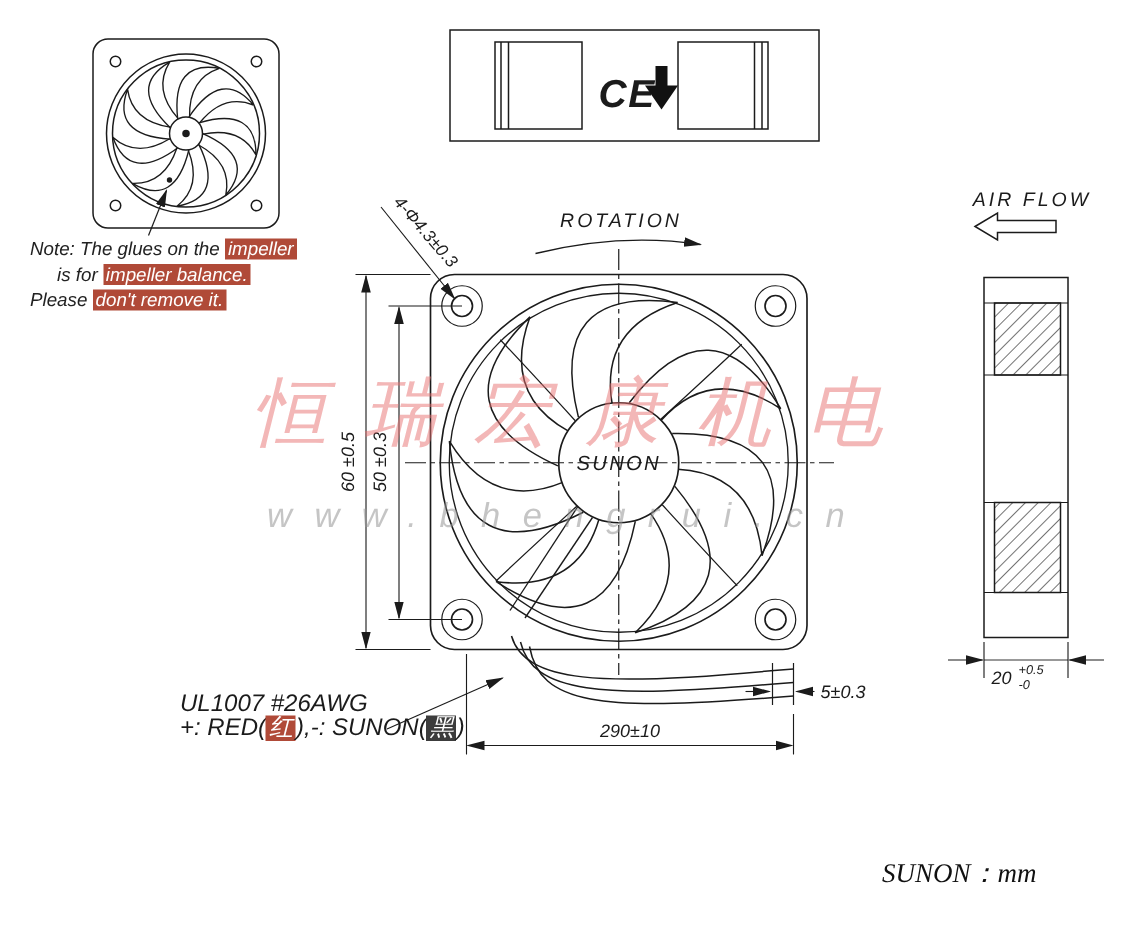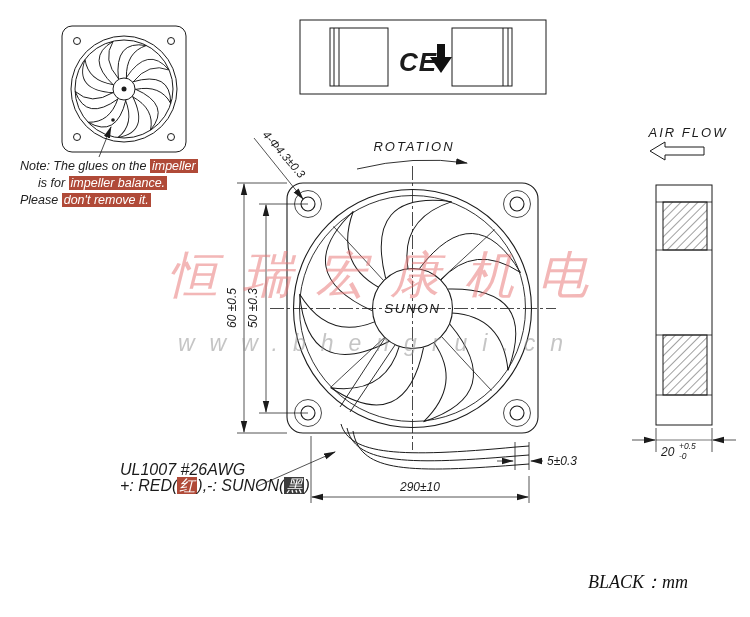--- a/index.html
+++ b/index.html
@@ -200,15 +200,15 @@
 </div>
 
 <div class="wire-spec">
   <div>UL1007 #26AWG</div>
   <div><span>+: RED(</span><span class="hl">红</span><span>),-: SUNON(</span><span class="hl dark">黑</span><span>)</span></div>
 </div>
 
 <div class="watermark-cn">恒瑞宏康机电</div>
 <div class="watermark-url">www.bhengrui.cn</div>
 
-<div class="unit">BLACK：mm</div>
+<div class="unit">SUNON：mm</div>
 
 </div>
 
 </body></html>

